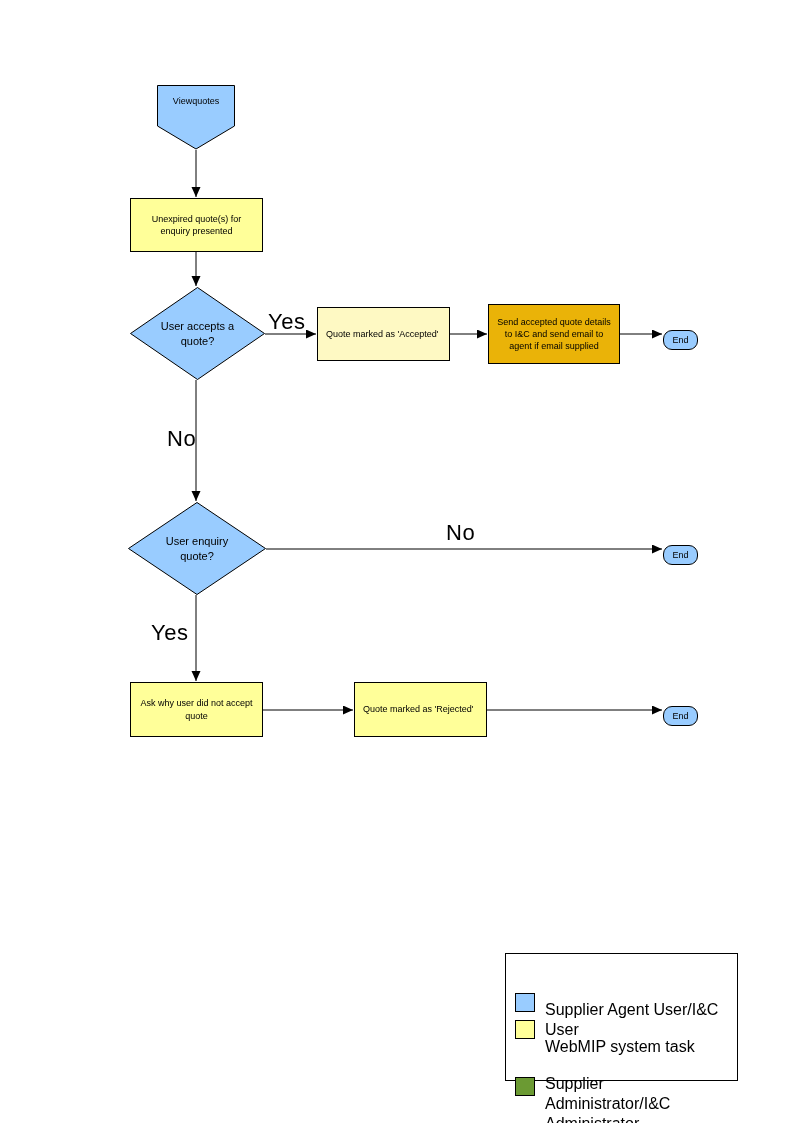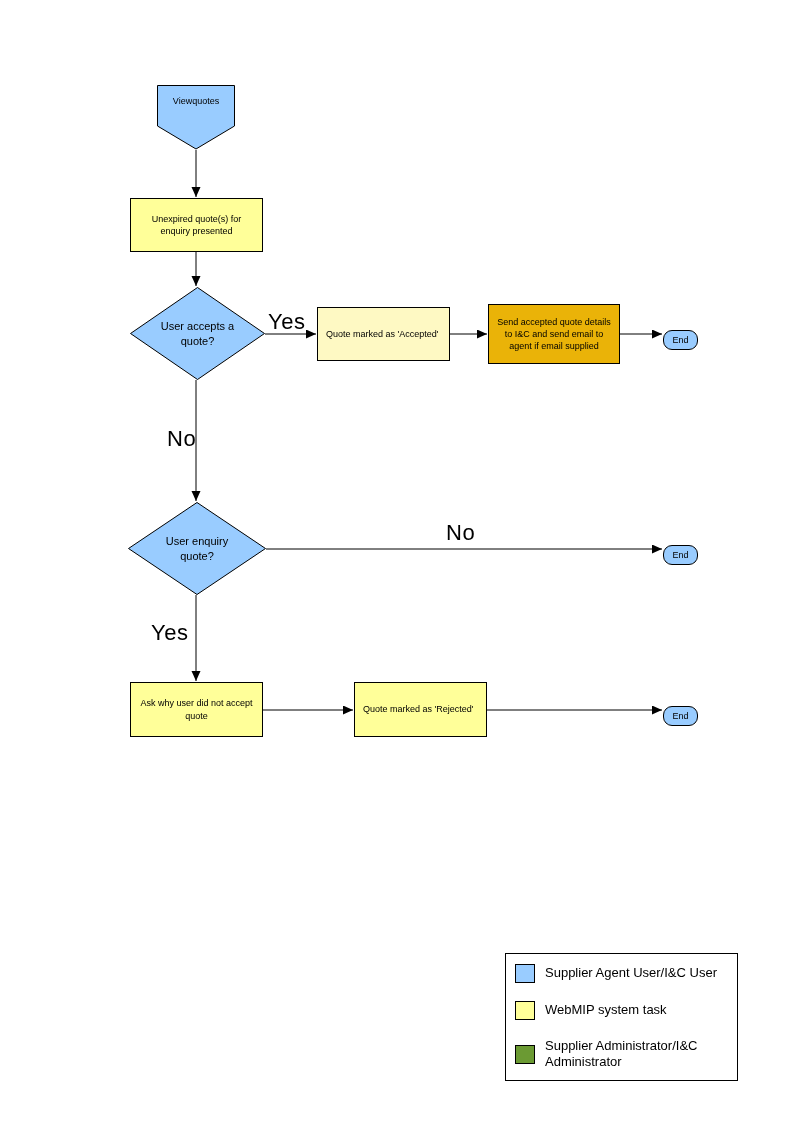--- a/index.html
+++ b/index.html
@@ -58,21 +58,21 @@
     position:absolute; left:9px;
     display:flex; align-items:center; gap:10px;
   }
   .legend-row.r1 { top:10px; }
   .legend-row.r2 { top:47px; }
   .legend-row.r3 { top:84px; }
   .legend-swatch {
     width:20px; height:19px;
     border:1px solid #000; flex:0 0 auto;
   }
-  .legend-label { font-size:13px; line-height:1.25; max-width:186px; }
+  .legend-label { font-size:16px; line-height:1.25; max-width:186px;margin-top:36px; }
 </style>
 </head>
 <body>
 
 <div class="canvas">
 
   <svg class="arrows" width="794" height="1123">
     <defs>
       <marker id="ah" markerUnits="userSpaceOnUse" markerWidth="11" markerHeight="10" refX="10" refY="4.5" orient="auto">
         <path d="M0,0 L10,4.5 L0,9 Z" fill="#000"></path>

